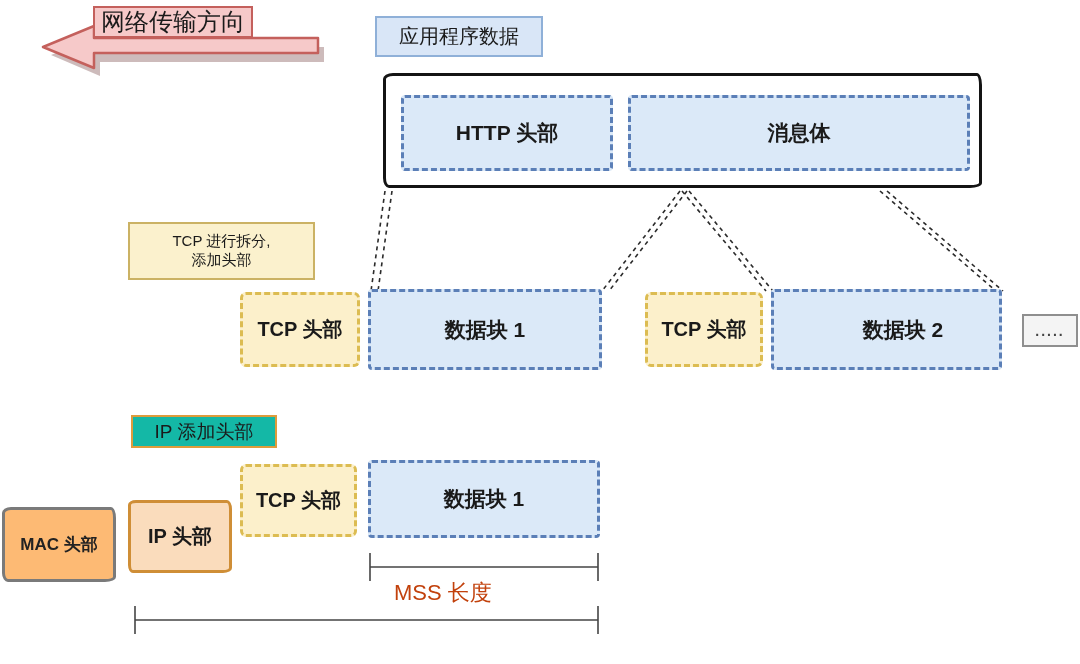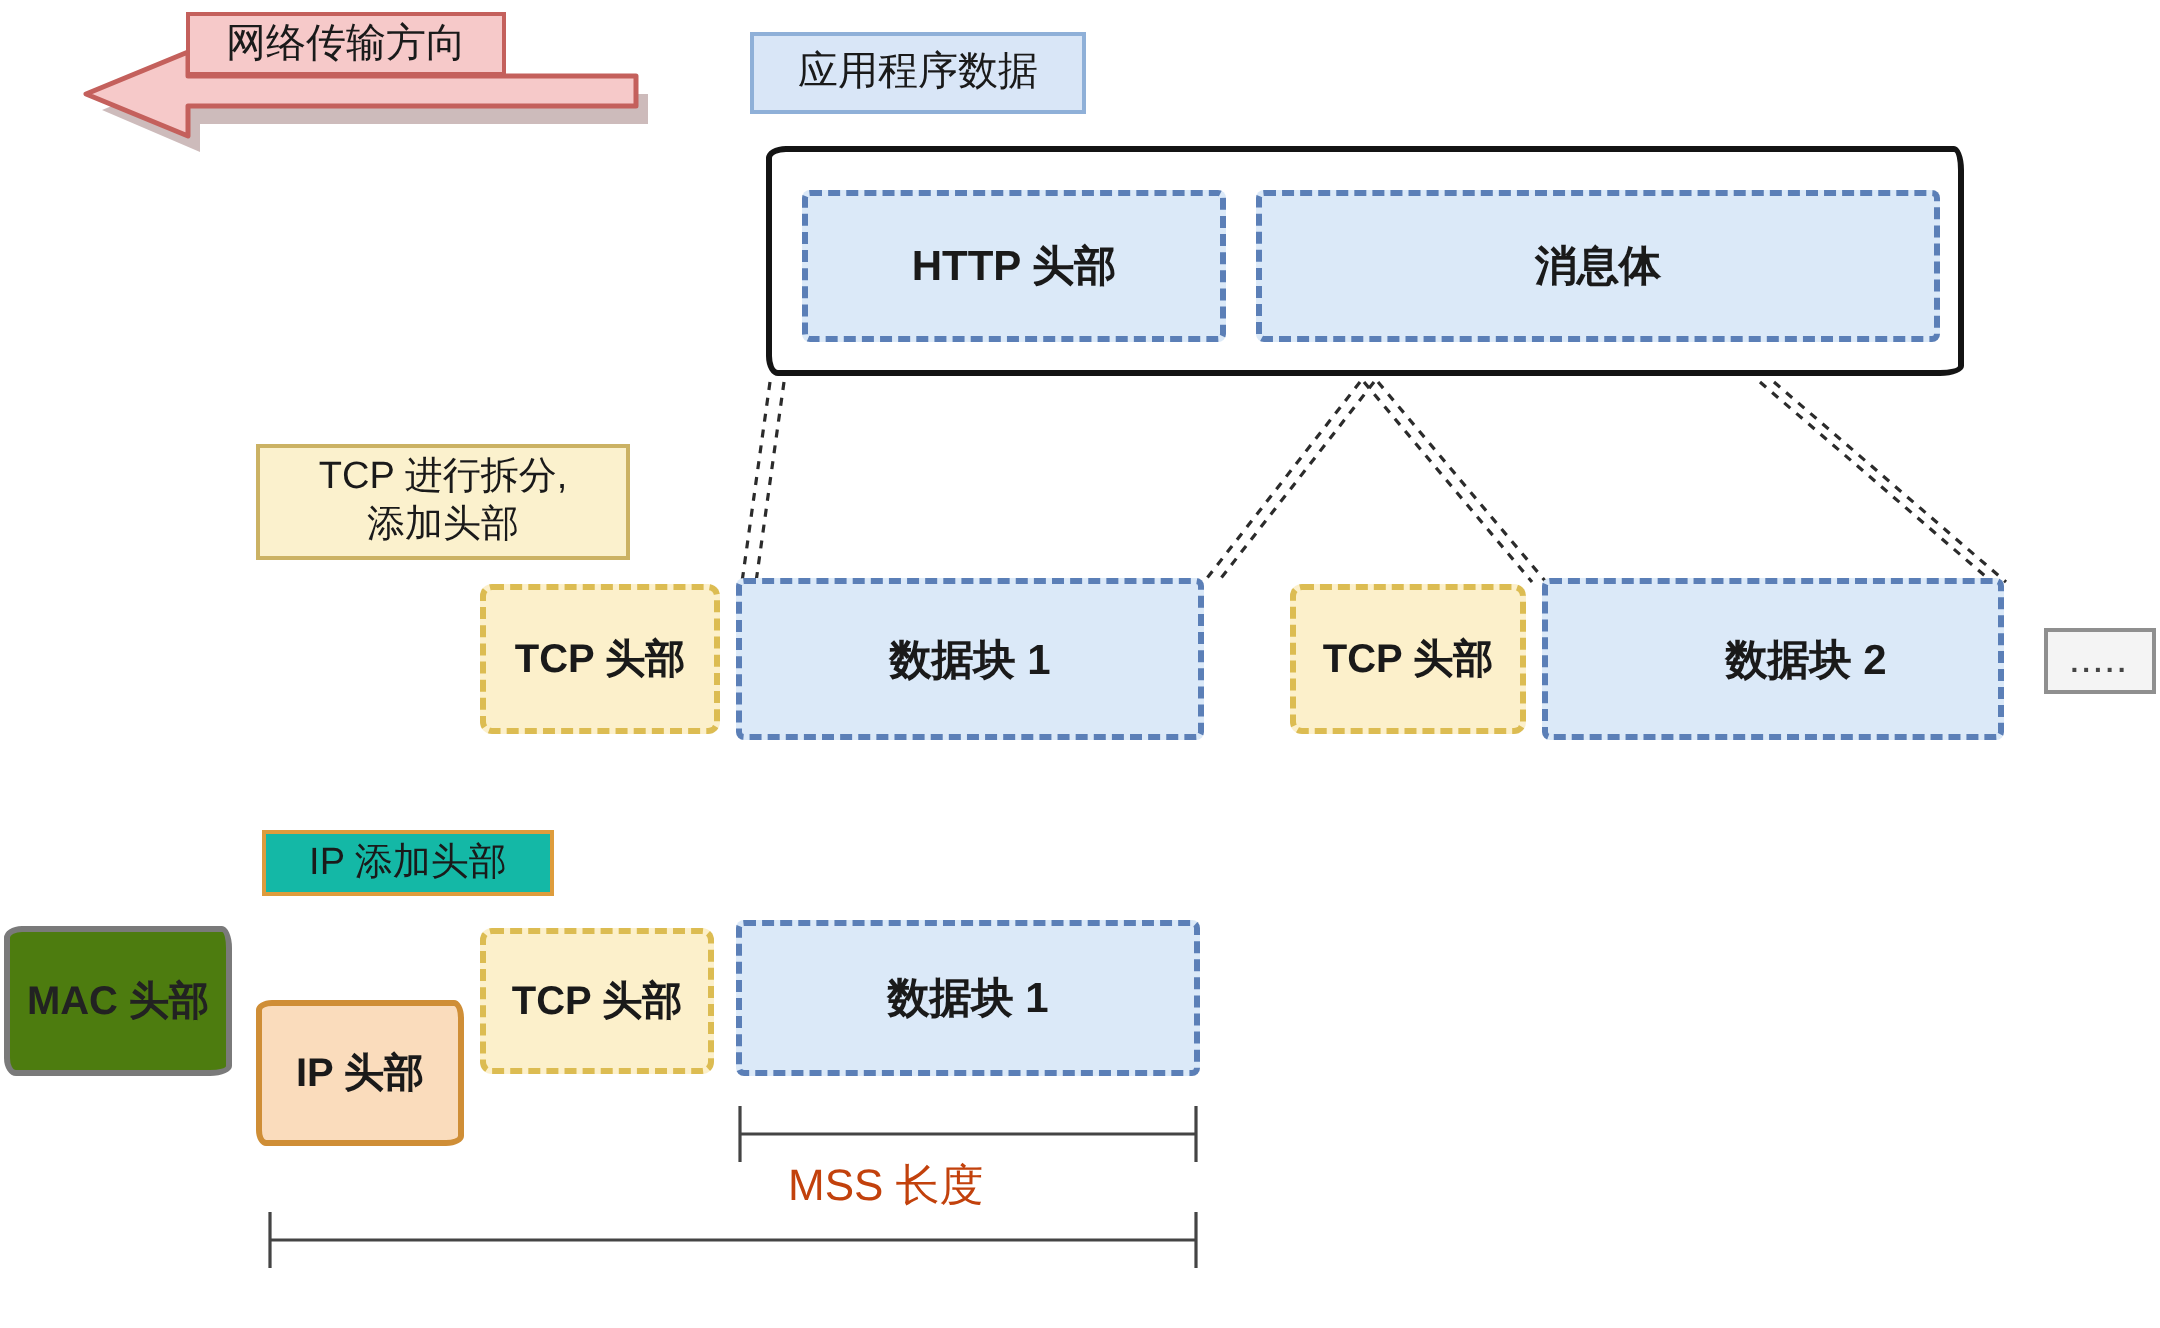--- a/index.html
+++ b/index.html
@@ -24,23 +24,23 @@
   }
   .blue-dashed{
     background:#dbe9f8;border:3.5px dashed #5b7fb7;border-radius:4px;
     font-weight:700;font-size:21px;
   }
   .yellow-dashed{
     background:#fcf0cb;border:3.5px dashed #dcbc52;border-radius:6px;
     font-weight:700;font-size:20px;
   }
   .mac{
-    background:#4d7c0f;border:3px solid #7a7a7a;color:#222;
+    background:#fdba74;border:3px solid #7a7a7a;color:#222;
     border-radius:9px 5px 11px 6px / 6px 11px 5px 9px;
-    font-weight:700;font-size:20px;
+    font-weight:700;font-size:17px;margin-top:44px;
   }
   .ip{
     background:#fadcbc;border:3px solid #cf8e36;
     border-radius:8px 5px 9px 5px / 5px 9px 5px 8px;
     font-weight:700;font-size:20px;
   }
   .more{
     background:#f4f4f4;border:2px solid #8f8f8f;color:#444;
     font-size:14px;letter-spacing:2px;font-weight:700;
   }
@@ -77,30 +77,30 @@
       <line x1="598" y1="553" x2="598" y2="581"></line>
     </g>
 
     <g stroke="#444" stroke-width="1.6">
       <line x1="135" y1="620" x2="598" y2="620"></line>
       <line x1="135" y1="606" x2="135" y2="634"></line>
       <line x1="598" y1="606" x2="598" y2="634"></line>
     </g>
   </svg>
 
-  <div class="box tag tag-pink" style="left:93px;top:6px;width:160px;height:32px;font-size:20px;">网络传输方向</div>
+  <div class="box tag tag-pink" style="left:93px;top:6px;width:160px;height:32px;font-size:24px;">网络传输方向</div>
 
   <div class="box tag tag-blue" style="left:375px;top:16px;width:168px;height:41px;">应用程序数据</div>
 
   <div class="box appbox" style="left:383px;top:73px;width:599px;height:115px;padding-left:23px;">
     <div class="box blue-dashed" style="left:15px;top:19px;width:212px;height:76px;">HTTP 头部</div>
     <div class="box blue-dashed" style="left:242px;top:19px;width:342px;height:76px;">消息体</div>
   </div>
 
-  <div class="box tag tag-yellow" style="left:128px;top:222px;width:187px;height:58px;font-size:19px;">
+  <div class="box tag tag-yellow" style="left:128px;top:222px;width:187px;height:58px;font-size:15px;">
     <div>
       <div>TCP 进行拆分,</div>
       <div>添加头部</div>
     </div>
   </div>
 
   <div class="box yellow-dashed" style="left:240px;top:292px;width:120px;height:75px;">TCP 头部</div>
   <div class="box blue-dashed" style="left:368px;top:289px;width:234px;height:81px;">数据块 1</div>
   <div class="box yellow-dashed" style="left:645px;top:292px;width:118px;height:75px;">TCP 头部</div>
   <div class="box blue-dashed" style="left:771px;top:289px;width:231px;height:81px;padding-left:33px;">数据块 2</div>

